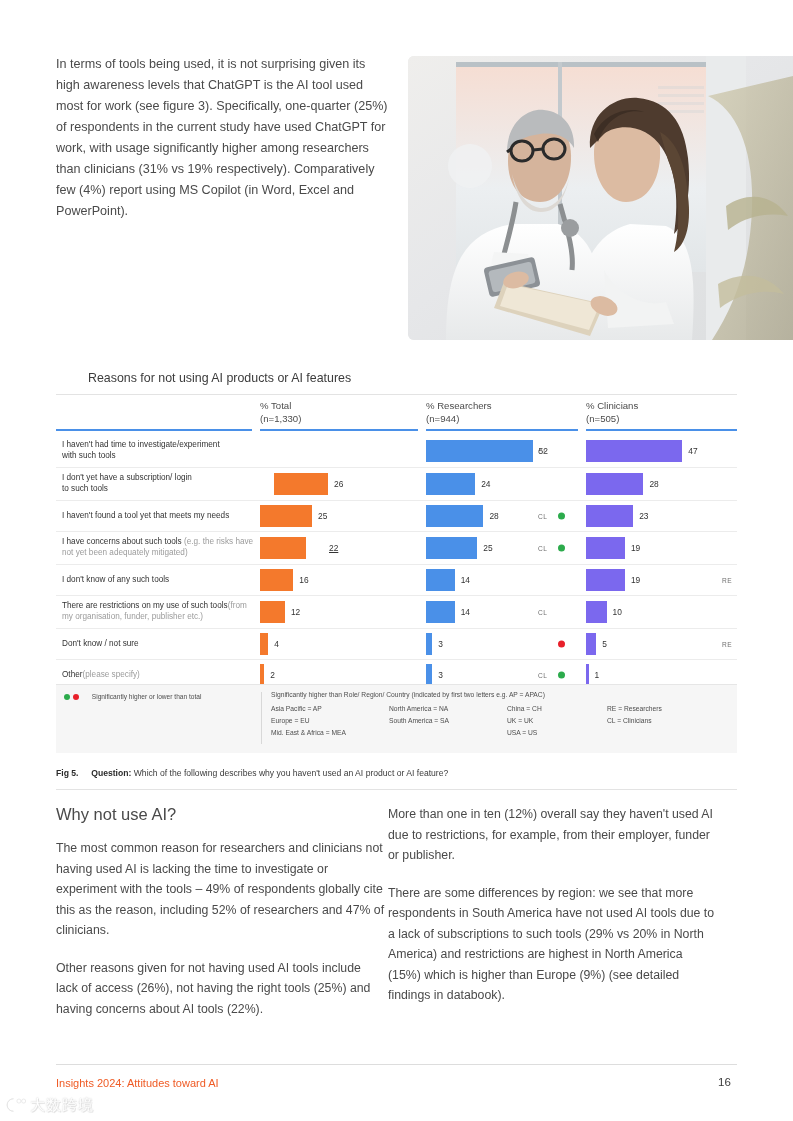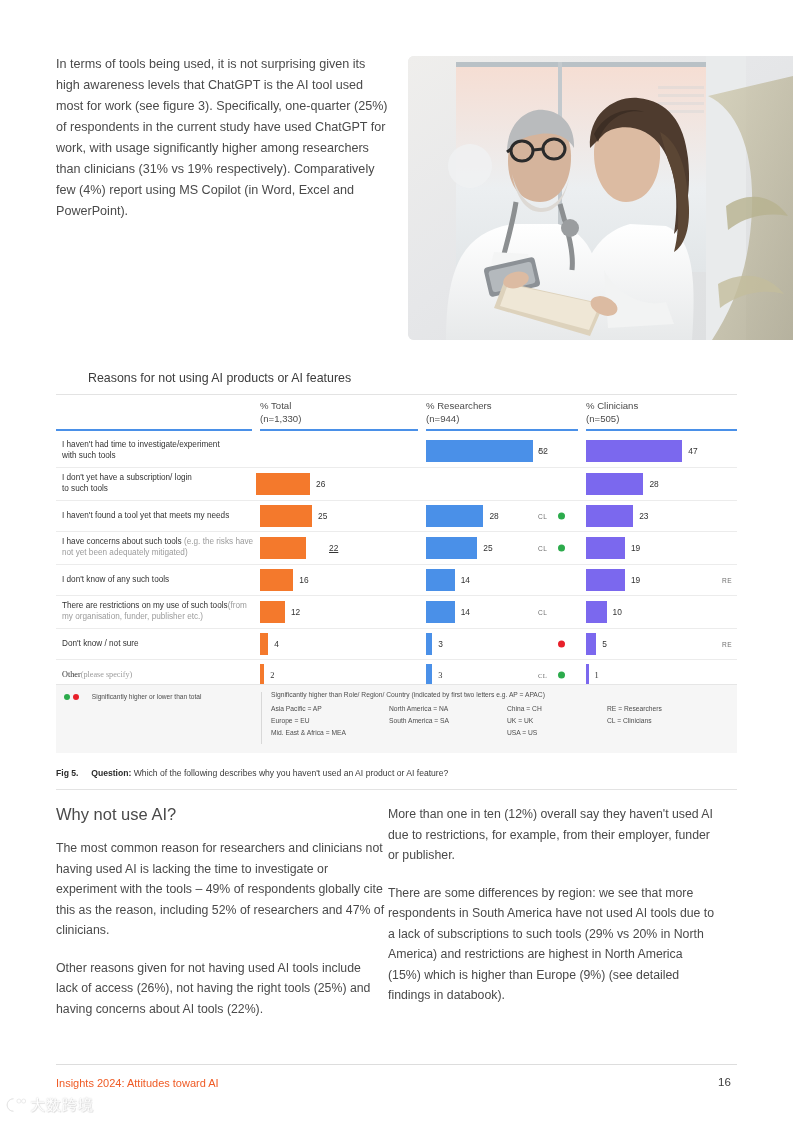--- a/index.html
+++ b/index.html
@@ -41,21 +41,21 @@
   .col-head .n{display:block;}
   .head-underline{
     position:absolute;height:1.6px;background:#4a90e8;bottom:4px;
   }
 
   .rows{position:relative;}
   .row{
     position:relative;height:30px;border-bottom:1px solid #ececec;
   }
   .row.tall{height:32px;}
-  .row:last-child{border-bottom:5px solid #f9a8d4;font-family:Liberation Serif, serif;}
+  .row:last-child{border-bottom:5px solid #f9a8d4;}
 
   .rlabel{
     position:absolute;left:6px;top:50%;transform:translateY(-50%);
     width:192px;font-size:8.2px;line-height:10.6px;color:#333;
   }
   .rlabel .muted{color:#9b9b9b;}
 
   .barcell{position:absolute;top:0;height:100%;}
   .bar{
     position:absolute;top:50%;transform:translateY(-50%);
@@ -232,23 +232,27 @@
             <div class="barval" style="left: 112.6px;">52</div>
             <div class="sig" style="left: 112px;">CL</div>
           </div>
           <div class="barcell" style="left: 530px; width: 151px;">
             <div class="bar" style="left: 0px; width: 96.35px; background: rgb(123, 104, 238);"></div>
             <div class="barval" style="left: 102.35px;">47</div>
           </div>
         </div>
         <div class="row tall">
           <div class="rlabel">I don't yet have a subscription/ login<br>to such tools</div>
-          <div class="barcell" style="left: 200px; width: 158px; padding-left: 12px;">
+          <div class="barcell" style="left: 218px; width: 158px; padding-left: 12px;">
             <div class="bar" style="left: 0px; width: 54.08px; background: rgb(244, 121, 44);"></div>
             <div class="barval" style="left: 60.08px;">26</div>
+          </div>
+          <div class="barcell" style="left: 370px; width: 152px;">
+            <div class="bar" style="left: 0px; width: 49.2px; background: rgb(74, 144, 232);"></div>
+            <div class="barval" style="left: 55.2px;">24</div>
           </div>
           <div class="barcell" style="left: 530px; width: 151px;">
             <div class="bar" style="left: 0px; width: 57.4px; background: rgb(123, 104, 238);"></div>
             <div class="barval" style="left: 63.4px;">28</div>
           </div>
         </div>
         <div class="row">
           <div class="rlabel">I haven't found a tool yet that meets my needs</div>
           <div class="barcell" style="left: 204px; width: 158px;">
             <div class="bar" style="left: 0px; width: 52px; background: rgb(244, 121, 44);"></div>

